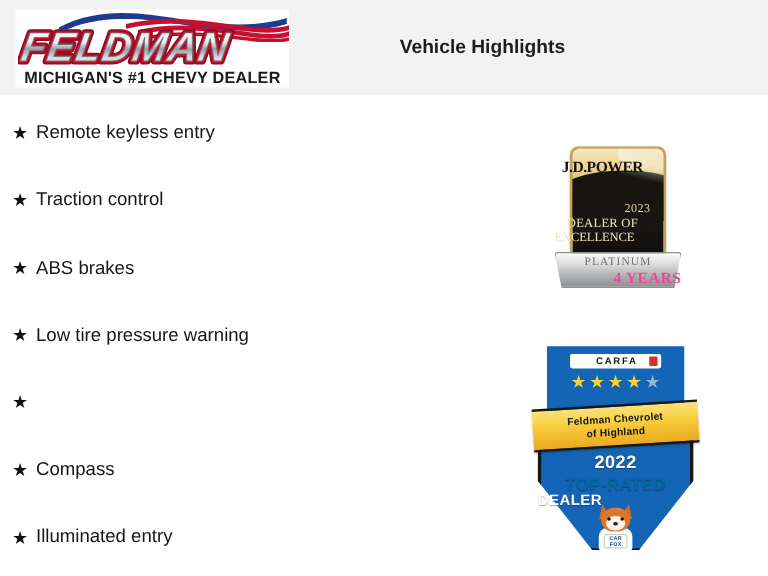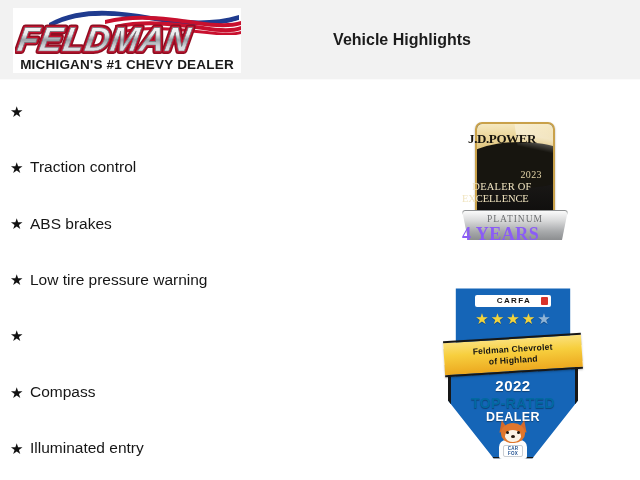--- a/index.html
+++ b/index.html
@@ -175,24 +175,24 @@
     clip-path:polygon(0 0,106px 0,100px 30px,6px 30px);
     box-shadow:0 1px 2px rgba(0,0,0,.3);
   }
   .jdp-plat{
     position:absolute;left:0;top:92px;width:106px;text-align:center;
     font-family:"Liberation Serif", serif;
     font-size:9.5px;letter-spacing:1px;color:#6d6f71;
     z-index:4;
   }
   .jdp-years{
-    position:absolute;left:0;top:102px;width:106px;text-align:left;
+    position:absolute;left:0;top:102px;width:106px;text-align:right;
     font-family:"Liberation Serif", serif;
     font-weight:bold;
-    font-size:18px;letter-spacing:0.5px;color:#8b5cf6;
+    font-size:13px;letter-spacing:0.5px;color:#ec4899;
     z-index:4;
   }
 
   
   .cfx{
     position:absolute;left:18px;top:205px;
     width:130px;height:175px;
   }
   .cfx-shield{
     position:absolute;left:0;top:0;width:130px;height:175px;
@@ -260,21 +260,21 @@
     font-size:15px;font-weight:bold;color:#ffffff;
     letter-spacing:0.5px;
     text-shadow:0 1px 1px rgba(0,0,0,.35);
   }
   .cfx-r1{
     position:absolute;left:0;top:110px;width:130px;text-align:center;
     font-size:14px;font-weight:bold;color:#0369a1;letter-spacing:0.4px;
     text-shadow:0 1px 1px rgba(0,0,0,.35);
   }
   .cfx-r2{
-    position:absolute;left:0;top:125px;width:130px;text-align:center;
+    position:absolute;left:0;top:125px;width:130px;
     font-size:12.5px;font-weight:bold;color:#ffffff;letter-spacing:0.4px;
     text-shadow:0 1px 1px rgba(0,0,0,.35);
   }
   .cfx-fox{
     position:absolute;left:45px;top:138px;width:40px;height:36px;
   }
   .fox-head{
     position:absolute;left:8px;top:0;width:24px;height:20px;
     background:#e0762c;border-radius:50% 50% 45% 45%;
   }
@@ -334,20 +334,21 @@
       </div>
 
     </div>
   </div>
 
   <div class="body">
 
     <ul class="features" id="feature-list">
         <li class="feature" style="top: 20px;">
           <span class="bullet">★</span>
+          <span class="flabel">Remote keyless entry</span>
         </li>
         <li class="feature" style="top: 76.2px;">
           <span class="bullet">★</span>
           <span class="flabel">Traction control</span>
         </li>
         <li class="feature" style="top: 132.4px;">
           <span class="bullet">★</span>
           <span class="flabel">ABS brakes</span>
         </li>
         <li class="feature" style="top: 188.6px;">

